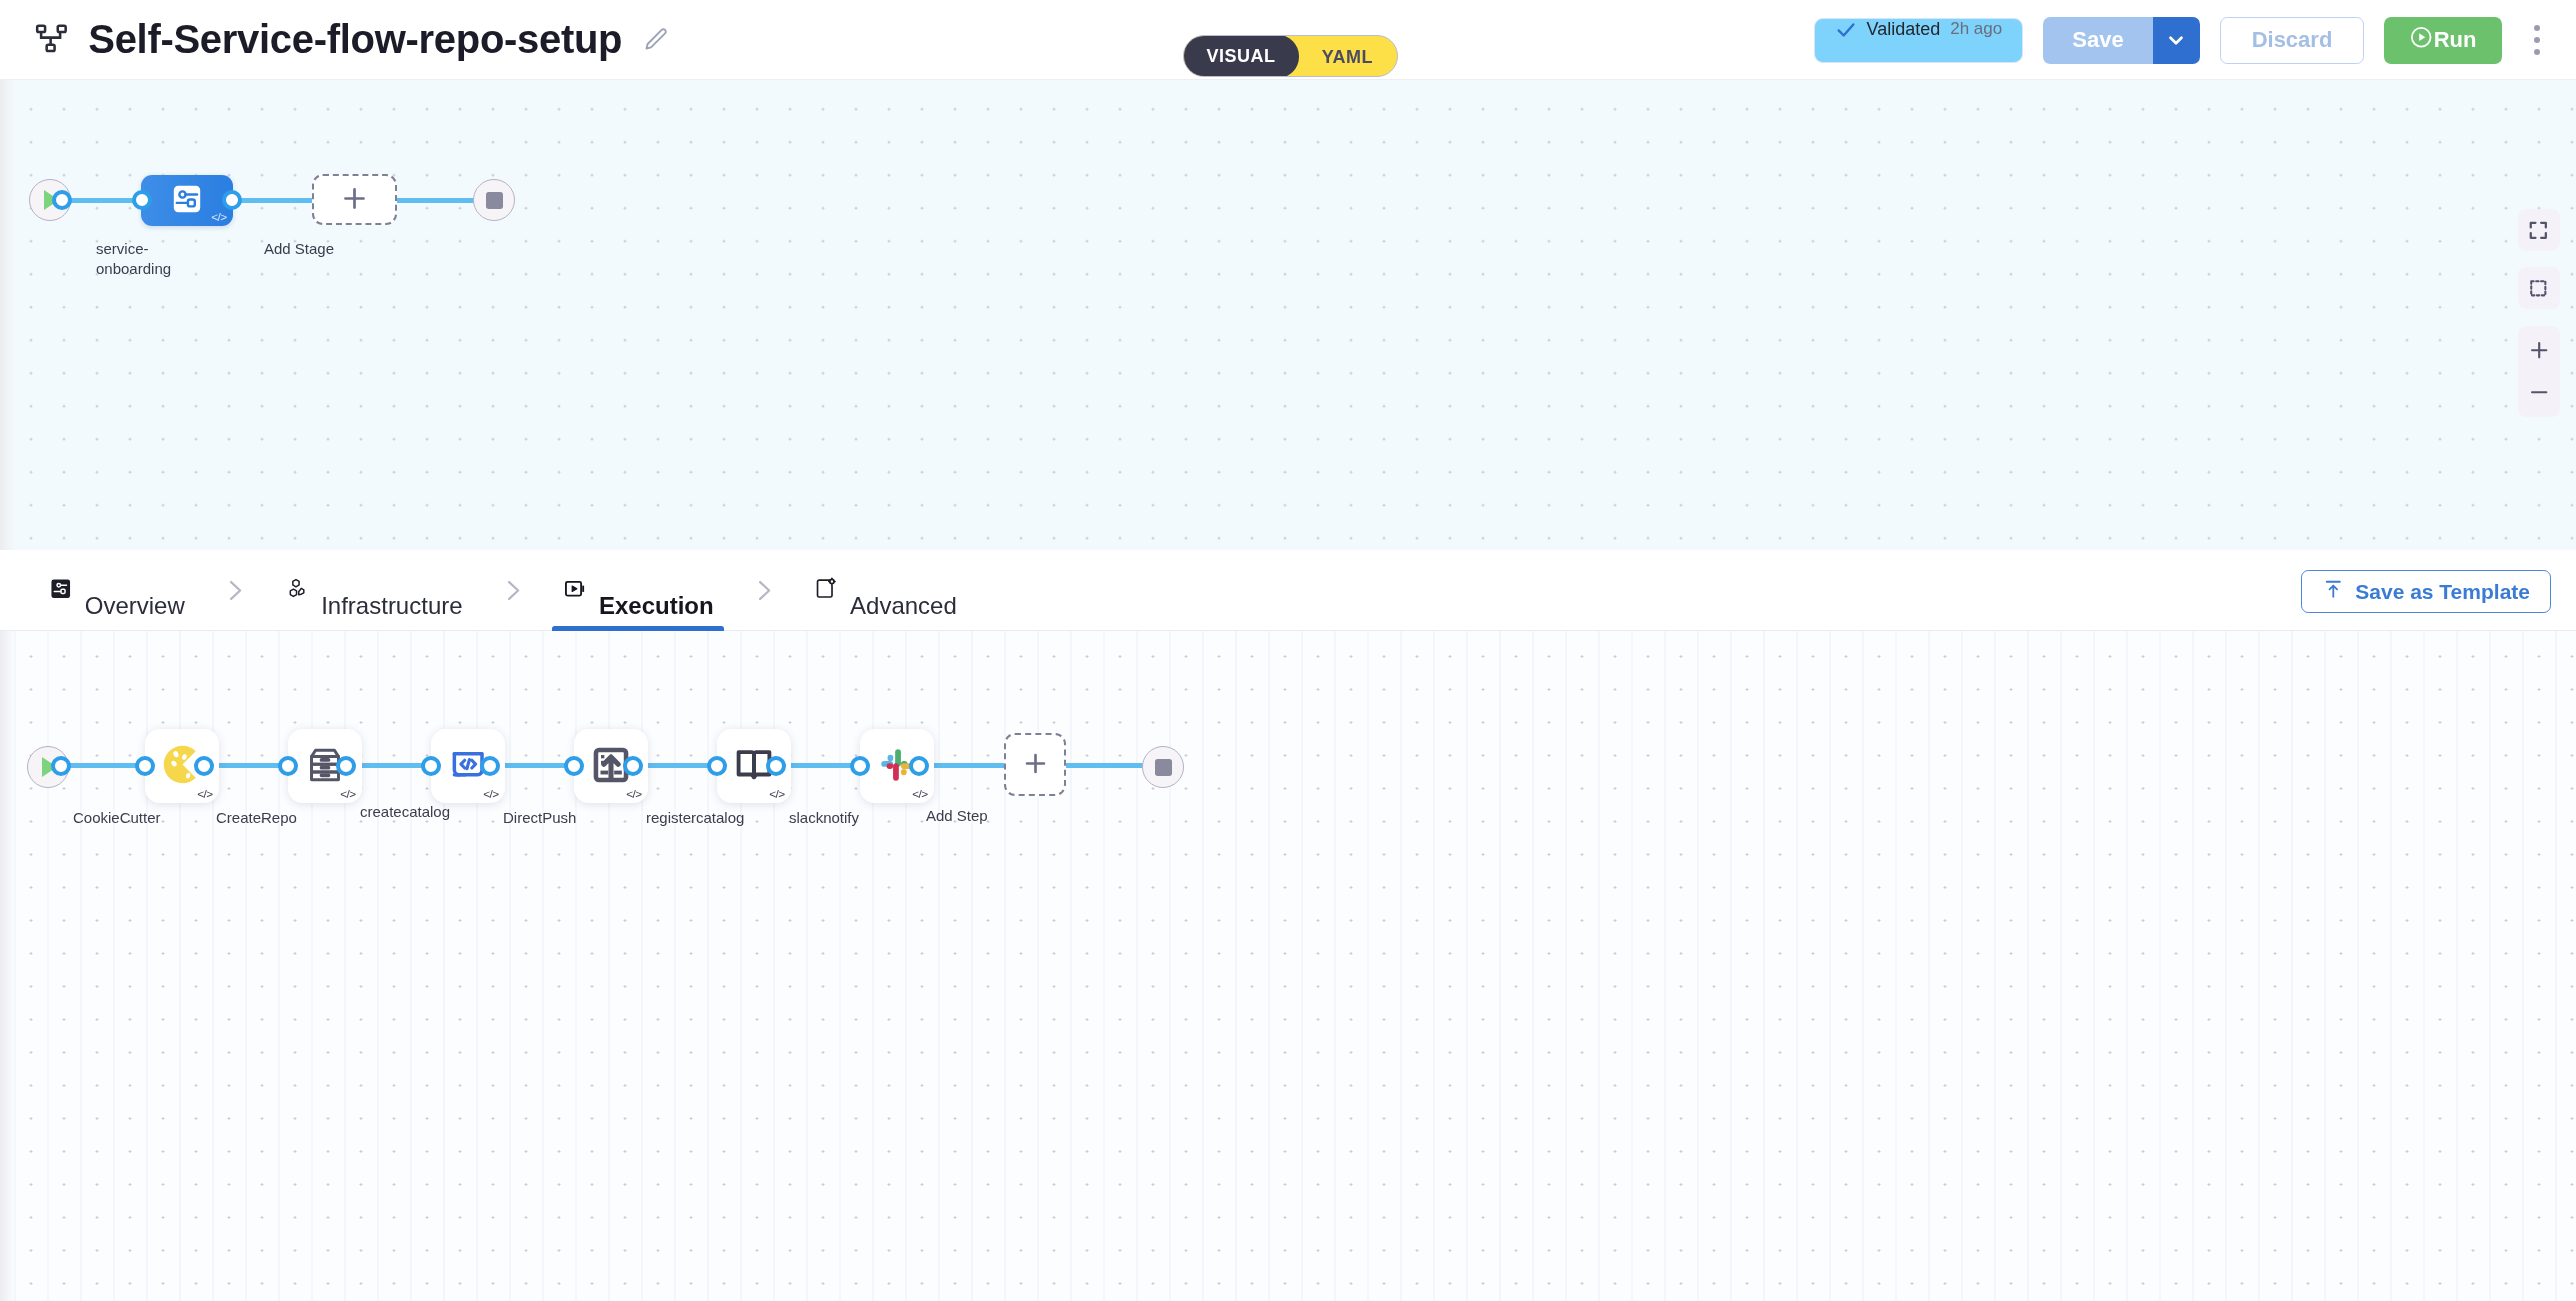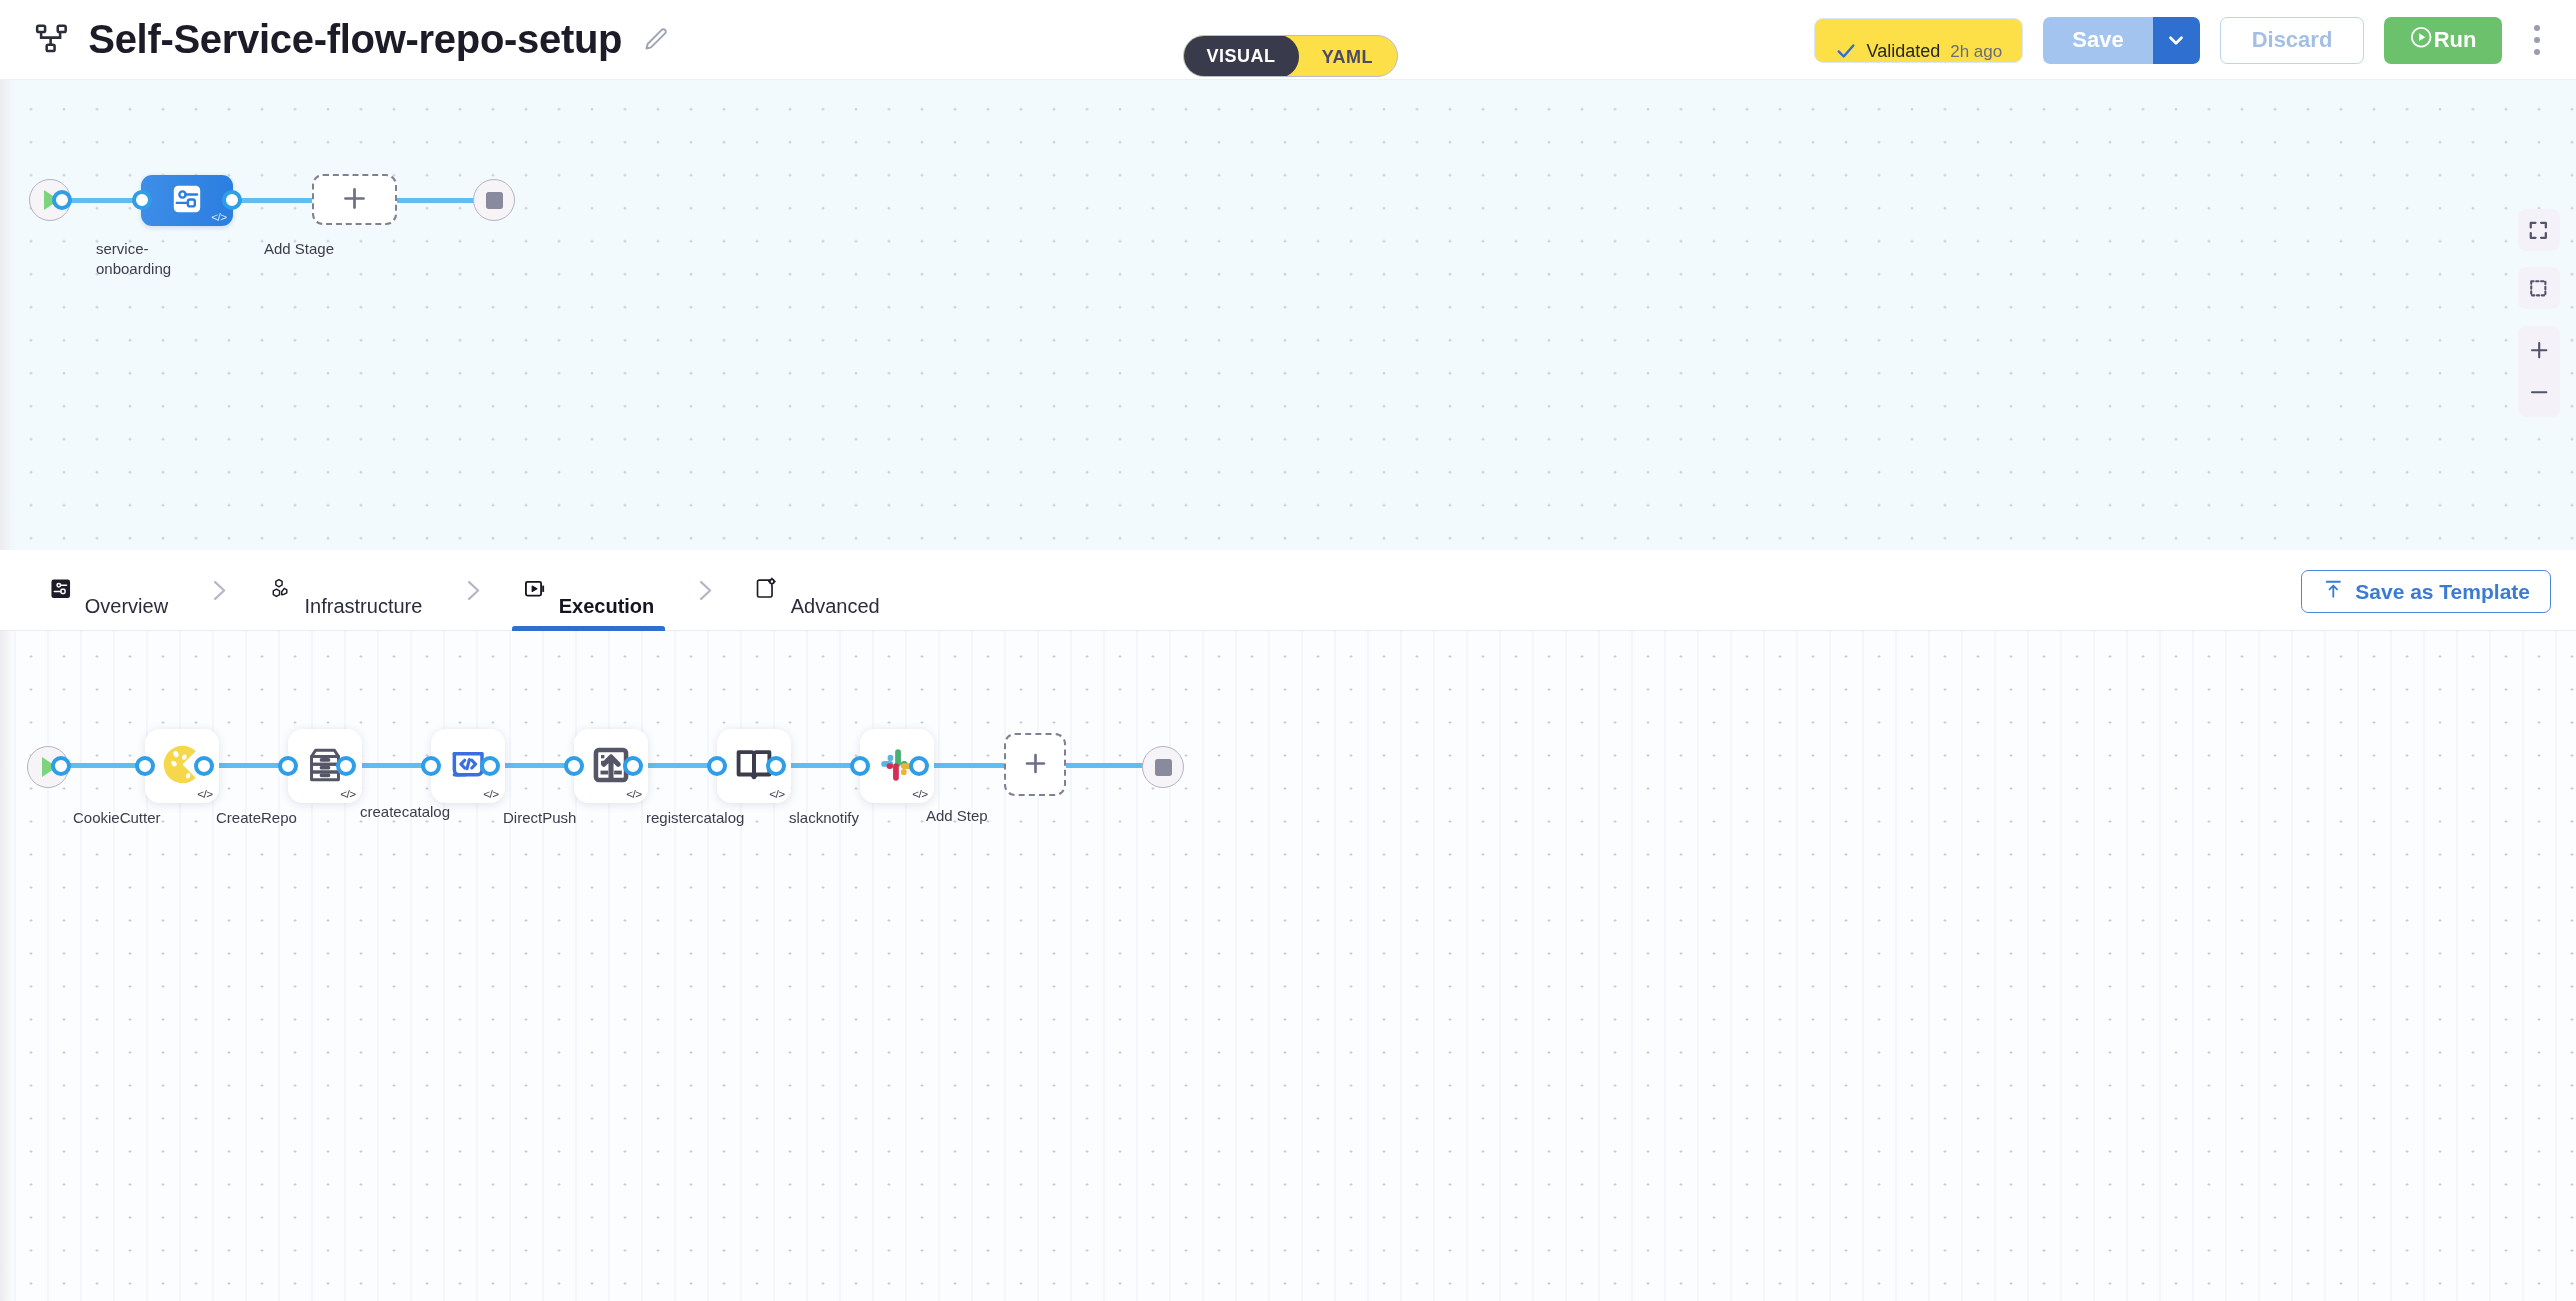--- a/index.html
+++ b/index.html
@@ -40,24 +40,24 @@
   }
   .mode-seg.active { background: #383murky; }
   .mode-seg.active { background: #3a3a4d; color: #ffffff; border-radius: 21px; margin: -0.9px; height: 43px; }
   .mode-seg.inactive { color: #4b4b63; }
 
   .header-right {
     position: absolute; right: 23.5px; top: 0; height: 80px;
     display: flex; align-items: center; gap: 20px;
   }
   .validated-chip {
-    display: flex; align-items: flex-end; gap: 10px;
+    display: flex; align-items: flex-start; gap: 10px;
     height: 45px; padding: 0 20px;
     border: 0.9px solid #d8e6f8; border-radius: 9px;
-    background: #fde047;
+    background: #7dd3fc;
   }
   .validated-check { width: 22px; height: 22px; }
   .validated-label { font-size: 18px; color: #24262e; font-weight: normal; }
   .validated-time { font-size: 17px; color: #6b6d7b; }
 
   .save-group { display: flex; align-items: stretch; height: 47px; border-radius: 7.2px; overflow: hidden; }
   .save-main {
     background: #a3c4ef; color: #ffffff;
     font-size: 22px; font-weight: bold;
     padding: 0 29px; display: flex; align-items: center; justify-content: center;
@@ -171,21 +171,21 @@
   .tabbar {
     position: absolute; left: 0; top: 550px; width: 2576px; height: 81px;
     background: #ffffff; border-bottom: 0.9px solid #e9ebf0;
     display: flex; align-items: center;
   }
   .tabs { display: flex; align-items: center; margin-left: 45px; height: 81px; }
   .tab {
     display: flex; align-items: center; gap: 12.7px; height: 81px;
     cursor: pointer; position: relative; padding: 0 3.6px;
   }
-  .tab-label { font-size: 20px; color: #2b2d3a; white-space: nowrap; margin-top: 32px; }
+  .tab-label { font-size: 24px; color: #2b2d3a; white-space: nowrap; margin-top: 32px; }
   .tab.active .tab-label { font-weight: bold; color: #15161f; }
   .tab.active::after {
     content: ""; position: absolute; left: -7.2px; right: -7.2px; bottom: 0;
     height: 4.5px; background: #2f6fd0; border-radius: 2.7px 2.7px 0 0;
   }
   .tab-sep { margin: 0 33px; display: flex; align-items: center; }
   .tpl-btn {
     position: absolute; right: 25px; top: 20px;
     height: 43px; padding: 0 20px;
     border: 0.9px solid #4b86d8; border-radius: 7.2px; background: #ffffff;

